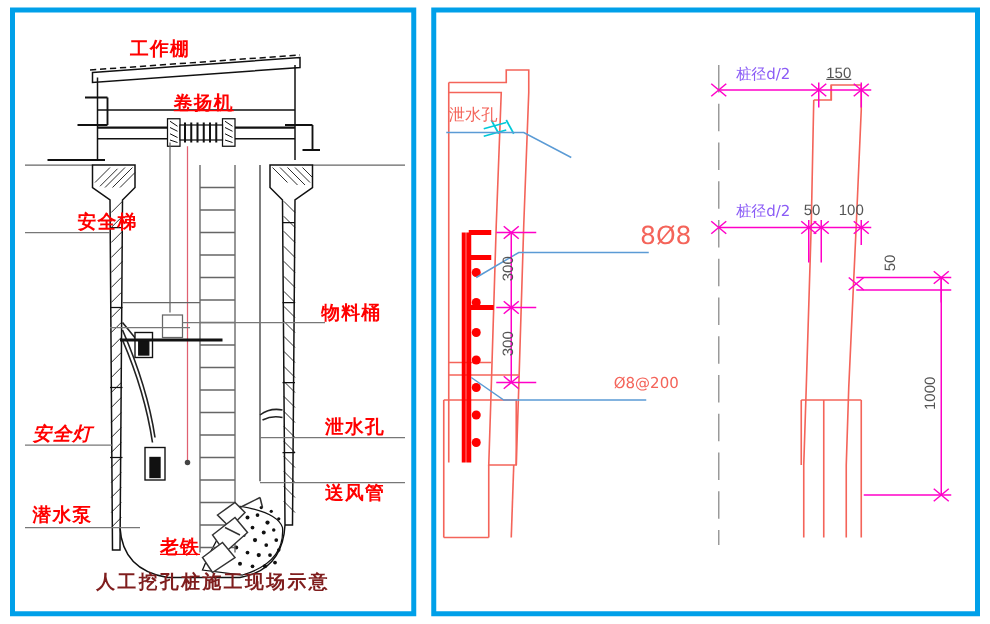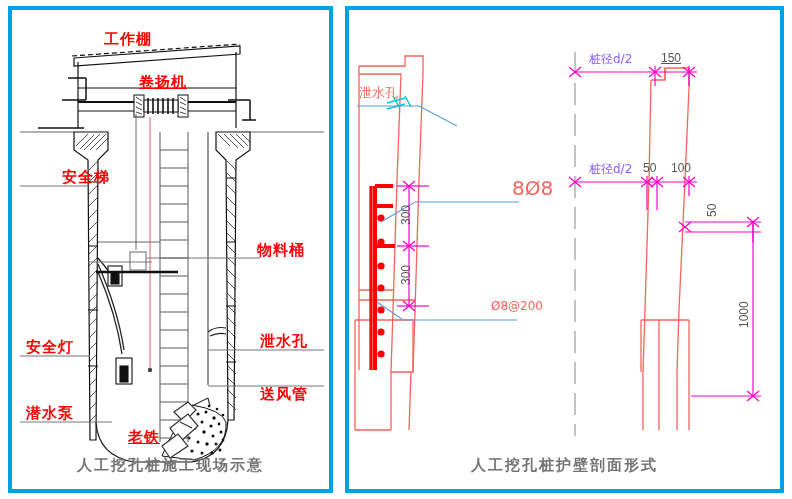--- a/index.html
+++ b/index.html
@@ -9,21 +9,21 @@
 
   .panel{position:absolute;top:6px;height:487px;
          border:4px solid #00a0e9;background:#ffffff;box-sizing:border-box;}
   #panel-left{left:8px;width:325px;}
   #panel-right{left:345px;width:439px;}
 
   .stage{position:absolute;inset:0;overflow:hidden;}
   .stage svg{position:absolute;left:0;top:0;}
 
   .caption{position:absolute;left:0;right:0;bottom:14px;text-align:center;
-           color:#737373;font-size:15px;font-weight:bold;letter-spacing:2px;
+           color:#7f1d1d;font-size:15px;font-weight:bold;letter-spacing:2px;
            font-family:Liberation Mono, monospace;white-space:nowrap;}
 
   .lbl{position:absolute;color:#ff0000;font-weight:bold;white-space:nowrap;
        font-family:"DejaVu Sans",sans-serif;line-height:1;}
   .lbl-cn{font-size:15px;letter-spacing:1px;}
   .lbl-sm{font-size:13px;color:#f4645a;font-weight:normal;letter-spacing:0px;}
 
   .dim{position:absolute;color:#555555;font-size:12px;white-space:nowrap;
        font-family:"Liberation Sans",sans-serif;}
   .dim.vert{transform-origin:left top;transform:rotate(-90deg);}
@@ -272,21 +272,21 @@
           <path d="M312 340 L196 340"></path>
           <path d="M312 376 L196 376"></path>
         </g>
       </svg>
     </div>
 
     <div class="lbl lbl-cn" style="left:92px;top:22px;">工作棚</div>
     <div class="lbl lbl-cn" style="left:127px;top:65px;text-decoration:underline;">卷扬机</div>
     <div class="lbl lbl-cn" style="left:14px;top:160px;margin-left:36px;">安全梯</div>
     <div class="lbl lbl-cn" style="left:245px;top:233px;">物料桶</div>
-    <div class="lbl lbl-cn" style="left:14px;top:330px;">安全灯</div>
+    <div class="lbl lbl-cn" style="left:14px;top:330px;font-style:italic;">安全灯</div>
     <div class="lbl lbl-cn" style="left:248px;top:324px;">泄水孔</div>
     <div class="lbl lbl-cn" style="left:248px;top:377px;">送风管</div>
     <div class="lbl lbl-cn" style="left:14px;top:396px;font-family:Liberation Serif, serif;">潜水泵</div>
     <div class="lbl lbl-cn" style="left:116px;top:420px;text-decoration:underline;">老铁</div>
 
     <div class="caption">人工挖孔桩施工现场示意</div>
   </div>
 
   <div class="panel" id="panel-right">
     <div class="stage">
@@ -419,16 +419,15 @@
     <div class="dimcn" style="left:240px;top:41px;">桩径d/2</div>
     <div class="dim" style="left:312px;top:41px;text-decoration:underline;">150</div>
 
     <div class="dimcn" style="left:240px;top:151px;">桩径d/2</div>
     <div class="dim" style="left:294px;top:151px;">50</div>
     <div class="dim" style="left:322px;top:151px;">100</div>
 
     <div class="dim vert" style="left:356px;top:207px;">50</div>
     <div class="dim vert" style="left:388px;top:318px;">1000</div>
 
-    <div class="caption">人工挖孔桩护壁剖面形式</div>
   </div>
 
 </div>
 
 </body></html>

